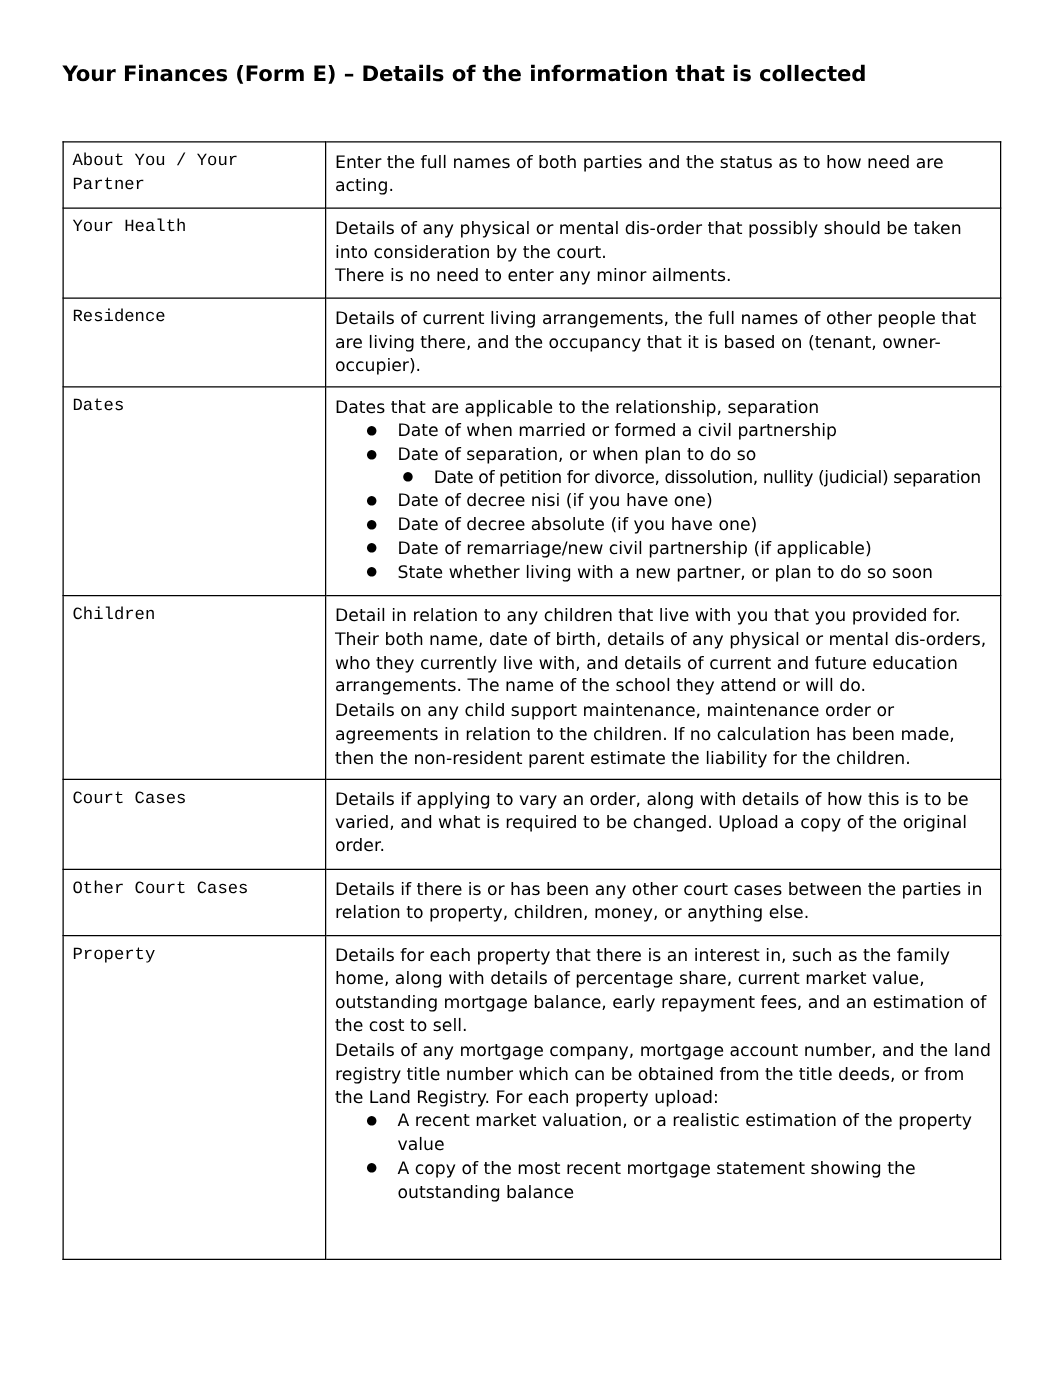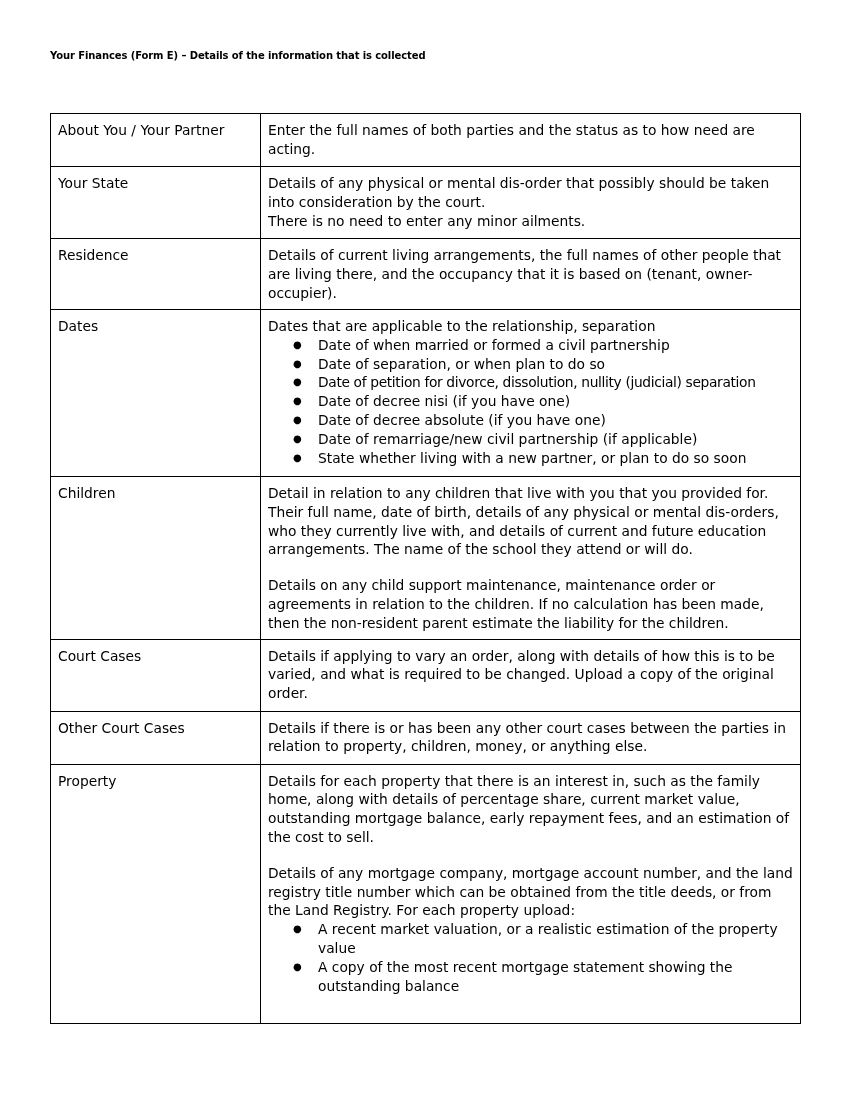--- a/index.html
+++ b/index.html
@@ -3,61 +3,61 @@
   <meta charset="utf-8">
   <style>
     html, body { margin: 0; padding: 0; background: #ffffff; }
     body {
       width: 850px; height: 1100px; position: relative; overflow: hidden;
       font-family: "DejaVu Sans", "Liberation Sans", sans-serif;
       color: #000;
     }
     .title {
       position: absolute; left: 50px; top: 50px;
-      font-size: 10px; font-weight: bold; letter-spacing: -0.1px;
+      font-size: 17px; font-weight: bold; letter-spacing: -0.1px;
     }
     table.info {
       position: absolute; left: 50px; top: 113px;
       width: 751px; border-collapse: collapse;
       font-size: 13.8px; line-height: 18.8px;
       font-family: "DejaVu Sans", sans-serif;
     }
     table.info td {
       border: 1.5px solid #000; vertical-align: top;
       padding: 7px 7px 6px 7px;
     }
-    table.info td.label { width: 195px; }
+    table.info td.label { width: 195px; font-family: Liberation Mono, monospace; }
     .para { margin: 0; }
-    .para + .para { margin-top: 17px; }
+    .para + .para { margin-top: 1px; }
     .para.tight + .para { margin-top: 0; }
     ul.bullets { margin: 0; padding: 0 0 0 50px; list-style: none; }
     ul.bullets li { position: relative; }
     ul.bullets li::before {
       content: "\25CF"; position: absolute; left: -25px; top: 0;
       font-size: 10px;
     }
-    .nowrap-tight { letter-spacing: -0.35px; }
+    .nowrap-tight { letter-spacing: -0.35px; margin-left: 29px; }
   </style>
 </head>
 <body>
 
 <div class="title">Your Finances (Form E) – Details of the information that is collected</div>
 
 <table class="info">
   <tbody>
 
     <tr style="height:53px;">
       <td class="label">About You / Your Partner</td>
       <td>
         <p class="para">Enter the full names of both parties and the status as to how need are acting.</p>
       </td>
     </tr>
 
     <tr style="height:72px;">
-      <td class="label">Your State</td>
+      <td class="label">Your Health</td>
       <td>
         <p class="para tight">Details of any physical or mental dis-order that possibly should be taken into consideration by the court.</p>
         <p class="para">There is no need to enter any minor ailments.</p>
       </td>
     </tr>
 
     <tr style="height:71px;padding-left:12px;">
       <td class="label">Residence</td>
       <td>
         <p class="para">Details of current living arrangements, the full names of other people that are living there, and the occupancy that it is based on (tenant, owner-occupier).</p>
@@ -76,21 +76,21 @@
           <li>Date of decree absolute (if you have one)</li>
           <li>Date of remarriage/new civil partnership (if applicable)</li>
           <li>State whether living with a new partner, or plan to do so soon</li>
         </ul>
       </td>
     </tr>
 
     <tr style="height:121px;">
       <td class="label">Children</td>
       <td>
-        <p class="para">Detail in relation to any children that live with you that you provided for. Their full name, date of birth, details of any physical or mental dis-orders, who they currently live with, and details of current and future education arrangements.  The name of the school they attend or will do.</p>
+        <p class="para">Detail in relation to any children that live with you that you provided for. Their both name, date of birth, details of any physical or mental dis-orders, who they currently live with, and details of current and future education arrangements.  The name of the school they attend or will do.</p>
         <p class="para">Details on any child support maintenance, maintenance order or agreements in relation to the children.  If no calculation has been made, then the non-resident parent estimate the liability for the children.</p>
       </td>
     </tr>
 
     <tr style="height:72px;">
       <td class="label">Court Cases</td>
       <td>
         <p class="para">Details if applying to vary an order, along with details of how this is to be varied, and what is required to be changed.  Upload a copy of the original order.</p>
       </td>
     </tr>

